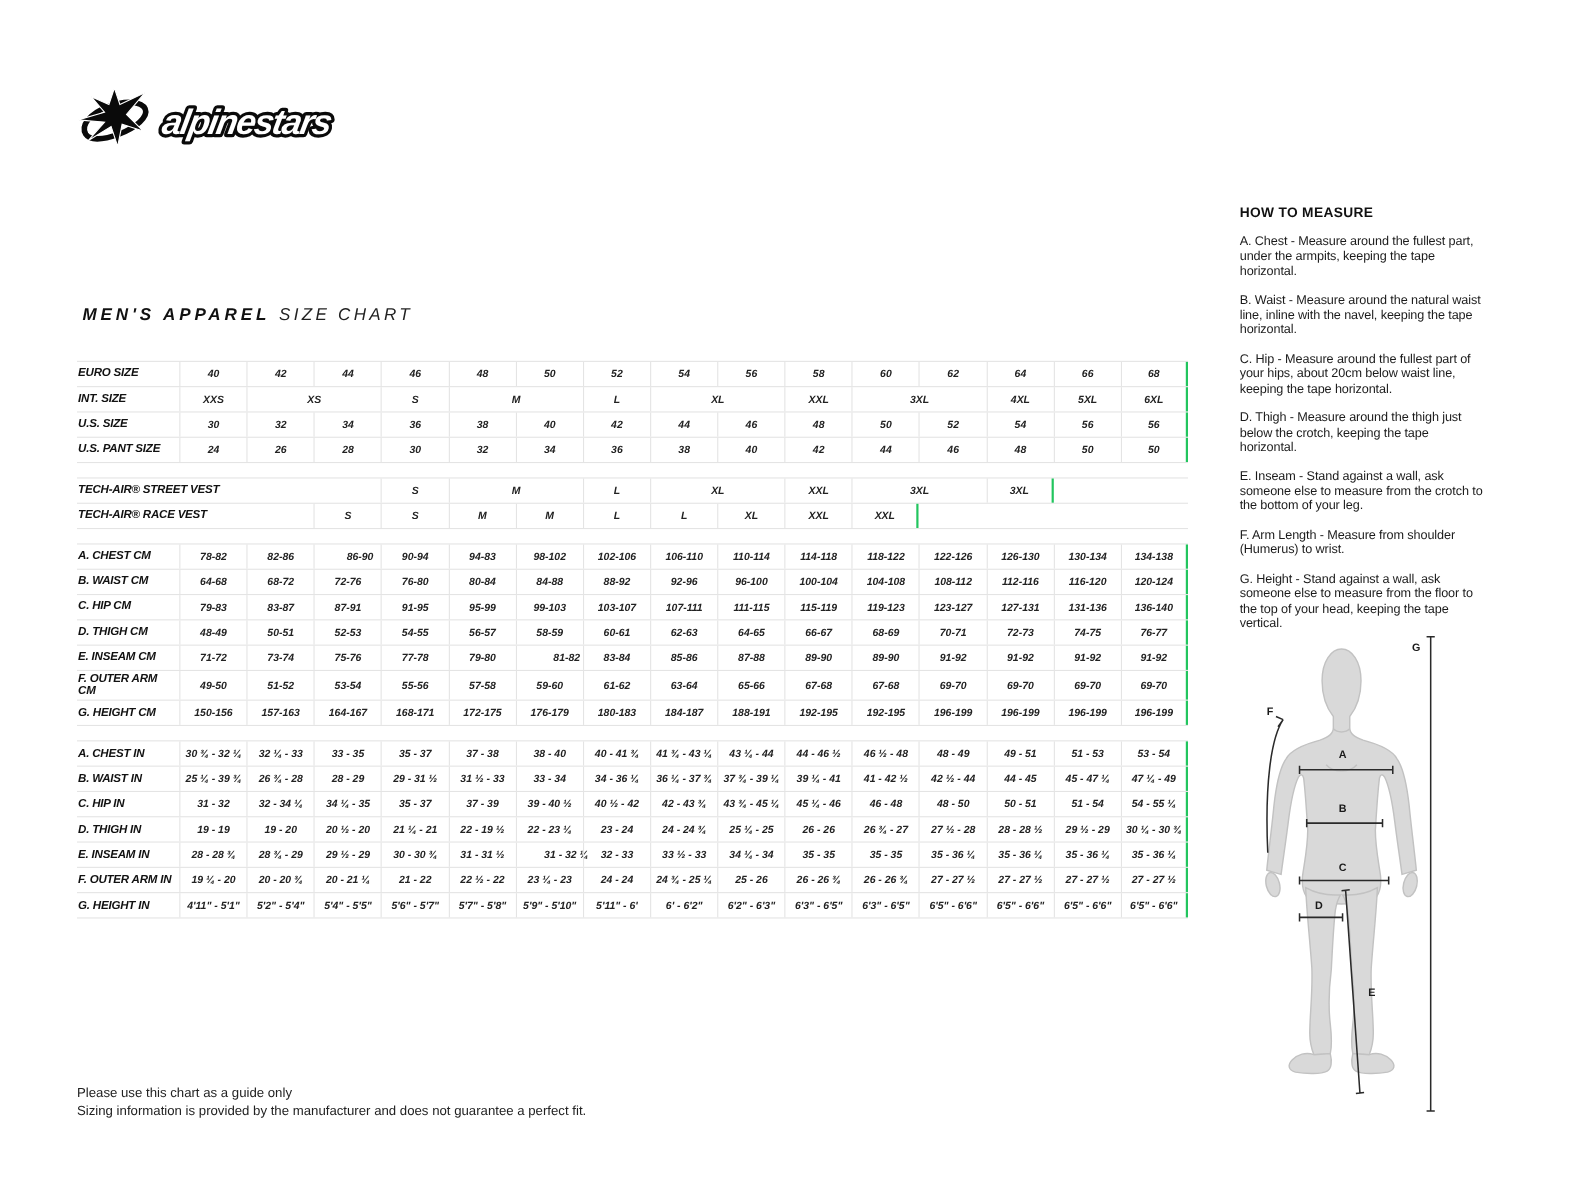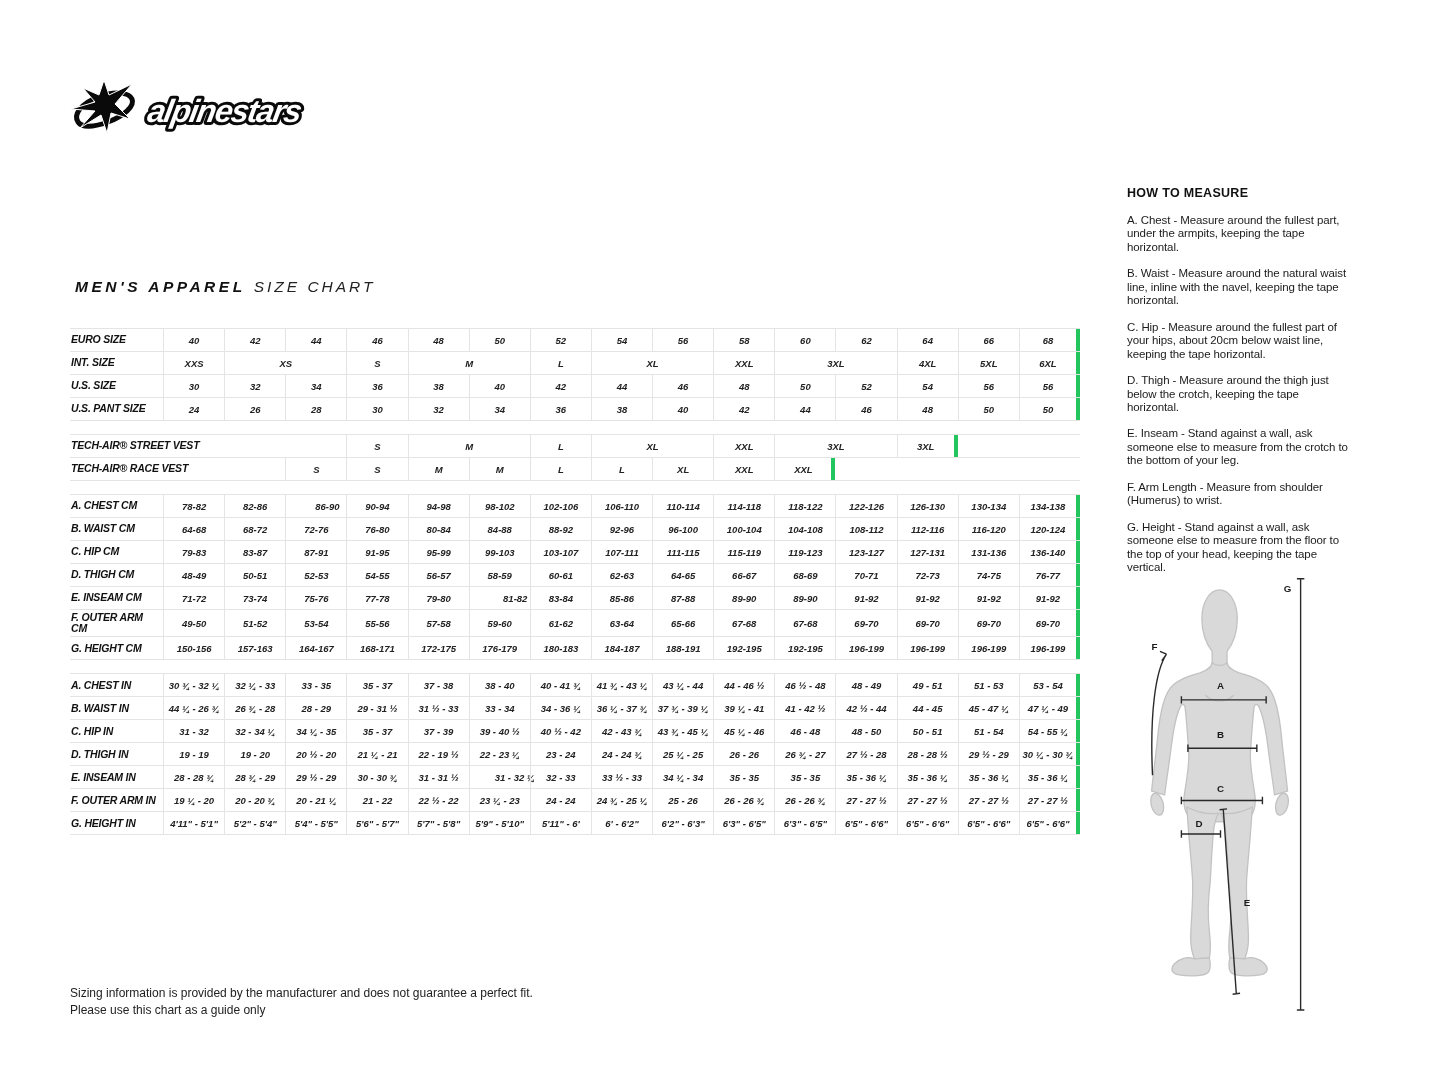--- a/index.html
+++ b/index.html
@@ -18,21 +18,21 @@
   .size-table{position:absolute;left:70px;top:328px;width:1010px;font-style:italic;}
   .tgroup{border-top:1px solid #e4e4e4;}
   .tgroup + .tgroup{margin-top:13px;}
   .trow{display:grid;grid-template-columns:93px repeat(30,1fr);border-bottom:1px solid #e4e4e4;
         min-height:22px;align-items:stretch;}
   .tlabel{display:flex;align-items:center;font-weight:bold;font-size:10.5px;letter-spacing:-0.2px;
           color:#111;line-height:1.05;padding:2px 2px 2px 1px;}
   .tlabel.nw{white-space:nowrap;overflow:visible;}
   .tcell{display:flex;align-items:center;justify-content:center;border-left:1px solid #e4e4e4;
          font-weight:bold;font-size:9.5px;color:#222;white-space:nowrap;}
-  .tcell.last{border-right:4px solid #22c55e;}
+  .tcell.last{border-right:2px solid #22c55e;}
 
   
   .howto{position:absolute;left:1127px;top:186px;width:222px;}
   .howto h3{margin:0 0 14px 0;font-size:12.5px;font-weight:bold;letter-spacing:0.3px;color:#111;}
   .howto p{margin:0 0 13px 0;font-size:11.5px;line-height:1.17;letter-spacing:-0.1px;color:#1b1b1b;}
 
   
   .figure{position:absolute;left:1146px;top:574px;width:163px;height:438px;}
 
   
@@ -155,21 +155,21 @@
           <div class="tcell last" style="grid-column: 22 / span 2;">XXL</div>
         </div>
       </div>
       <div class="tgroup">
         <div class="trow">
           <div class="tlabel">A. CHEST CM</div>
           <div class="tcell" style="grid-column: 2 / span 2;">78-82</div>
           <div class="tcell" style="grid-column: 4 / span 2;">82-86</div>
           <div class="tcell" style="grid-column: 6 / span 2; padding-left: 22px;">86-90</div>
           <div class="tcell" style="grid-column: 8 / span 2;">90-94</div>
-          <div class="tcell" style="grid-column: 10 / span 2;">94-98</div>
+          <div class="tcell" style="grid-column: 10 / span 2;">94-83</div>
           <div class="tcell" style="grid-column: 12 / span 2;">98-102</div>
           <div class="tcell" style="grid-column: 14 / span 2;">102-106</div>
           <div class="tcell" style="grid-column: 16 / span 2;">106-110</div>
           <div class="tcell" style="grid-column: 18 / span 2;">110-114</div>
           <div class="tcell" style="grid-column: 20 / span 2;">114-118</div>
           <div class="tcell" style="grid-column: 22 / span 2;">118-122</div>
           <div class="tcell" style="grid-column: 24 / span 2;">122-126</div>
           <div class="tcell" style="grid-column: 26 / span 2;">126-130</div>
           <div class="tcell" style="grid-column: 28 / span 2;">130-134</div>
           <div class="tcell last" style="grid-column: 30 / span 2;">134-138</div>
@@ -297,21 +297,21 @@
           <div class="tcell" style="grid-column: 18 / span 2;">43 ¼ - 44</div>
           <div class="tcell" style="grid-column: 20 / span 2;">44 - 46 ½</div>
           <div class="tcell" style="grid-column: 22 / span 2;">46 ½ - 48</div>
           <div class="tcell" style="grid-column: 24 / span 2;">48 - 49</div>
           <div class="tcell" style="grid-column: 26 / span 2;">49 - 51</div>
           <div class="tcell" style="grid-column: 28 / span 2;">51 - 53</div>
           <div class="tcell last" style="grid-column: 30 / span 2;">53 - 54</div>
         </div>
         <div class="trow">
           <div class="tlabel">B. WAIST IN</div>
-          <div class="tcell" style="grid-column: 2 / span 2;">44 ¼ - 26 ¾</div>
+          <div class="tcell" style="grid-column: 2 / span 2;">25 ¼ - 39 ¾</div>
           <div class="tcell" style="grid-column: 4 / span 2;">26 ¾ - 28</div>
           <div class="tcell" style="grid-column: 6 / span 2;">28 - 29</div>
           <div class="tcell" style="grid-column: 8 / span 2;">29 - 31 ½</div>
           <div class="tcell" style="grid-column: 10 / span 2;">31 ½ - 33</div>
           <div class="tcell" style="grid-column: 12 / span 2;">33 - 34</div>
           <div class="tcell" style="grid-column: 14 / span 2;">34 - 36 ¼</div>
           <div class="tcell" style="grid-column: 16 / span 2;">36 ¼ - 37 ¾</div>
           <div class="tcell" style="grid-column: 18 / span 2;">37 ¾ - 39 ¼</div>
           <div class="tcell" style="grid-column: 20 / span 2;">39 ¼ - 41</div>
           <div class="tcell" style="grid-column: 22 / span 2;">41 - 42 ½</div>
@@ -477,17 +477,17 @@
         <text x="80" y="234" text-anchor="middle">C</text>
         <text x="57" y="271" text-anchor="middle">D</text>
         <text x="105" y="356">E</text>
         <text x="6" y="81">F</text>
         <text x="156" y="19" text-anchor="end">G</text>
       </g>
     </svg>
   </div>
 
   <div class="disclaimer">
+    <div>Please use this chart as a guide only</div>
     <div>Sizing information is provided by the manufacturer and does not guarantee a perfect fit.</div>
-    <div>Please use this chart as a guide only</div>
   </div>
 
 </div>
 
 </body></html>

